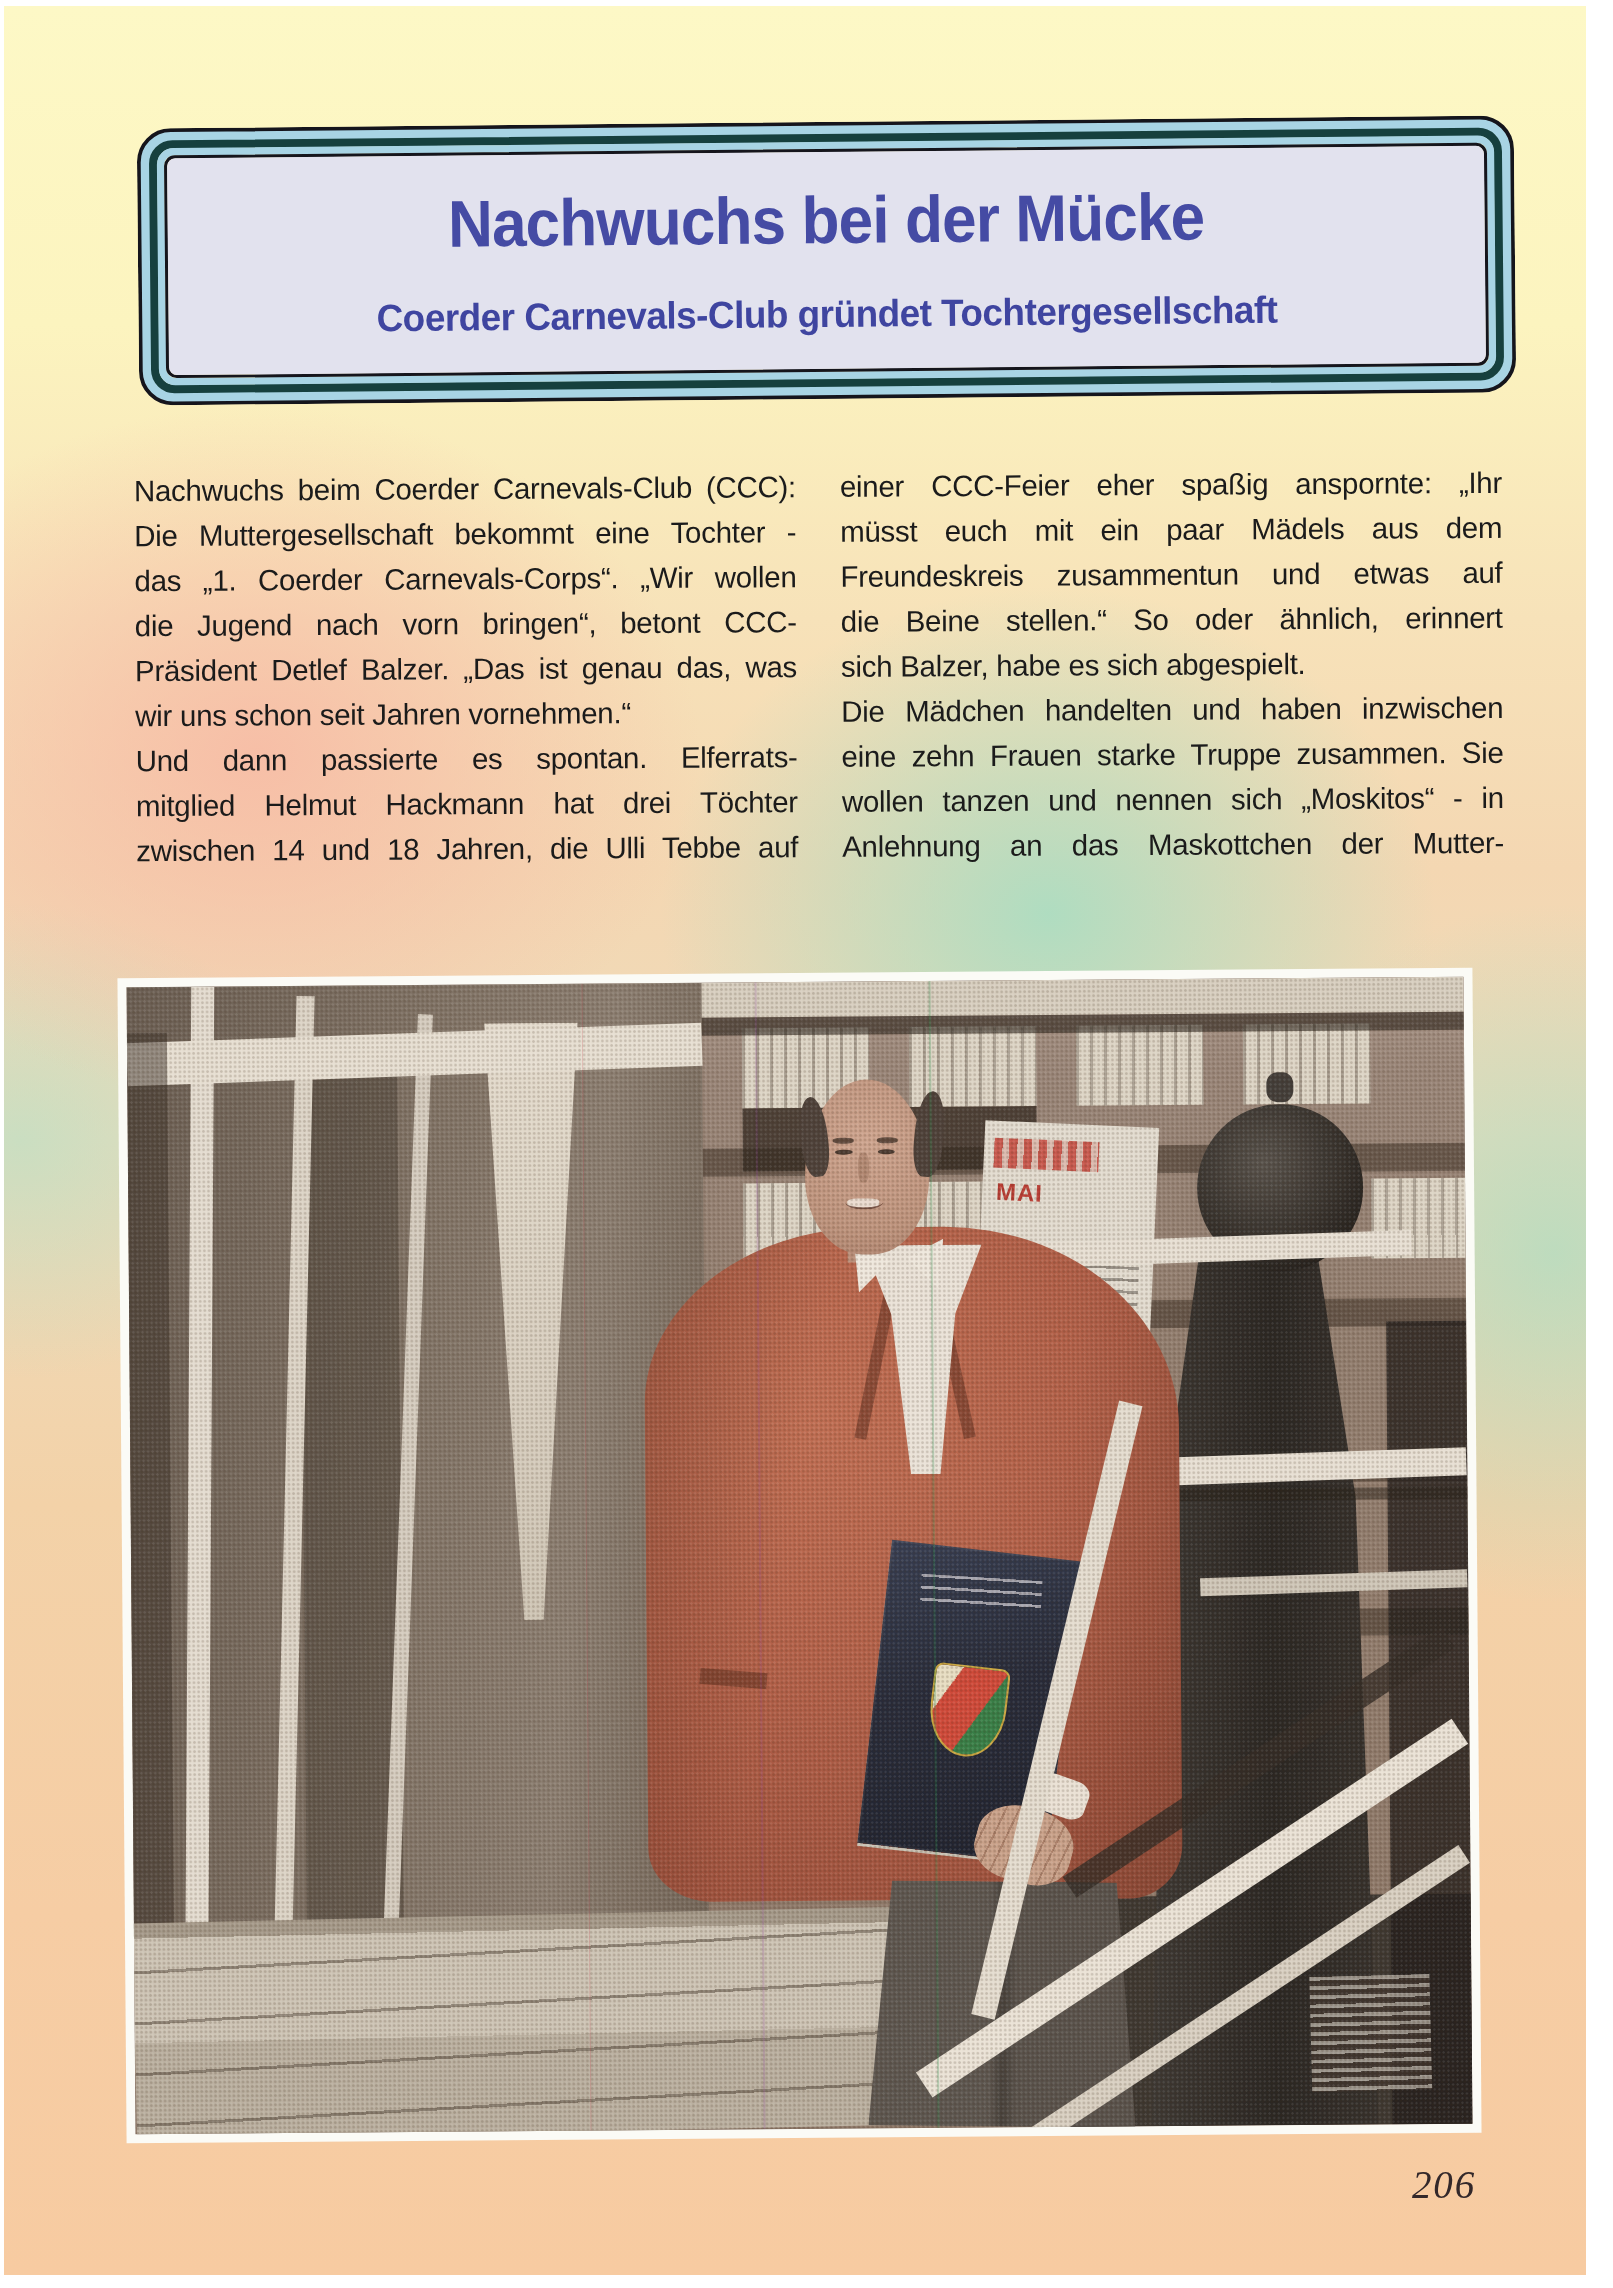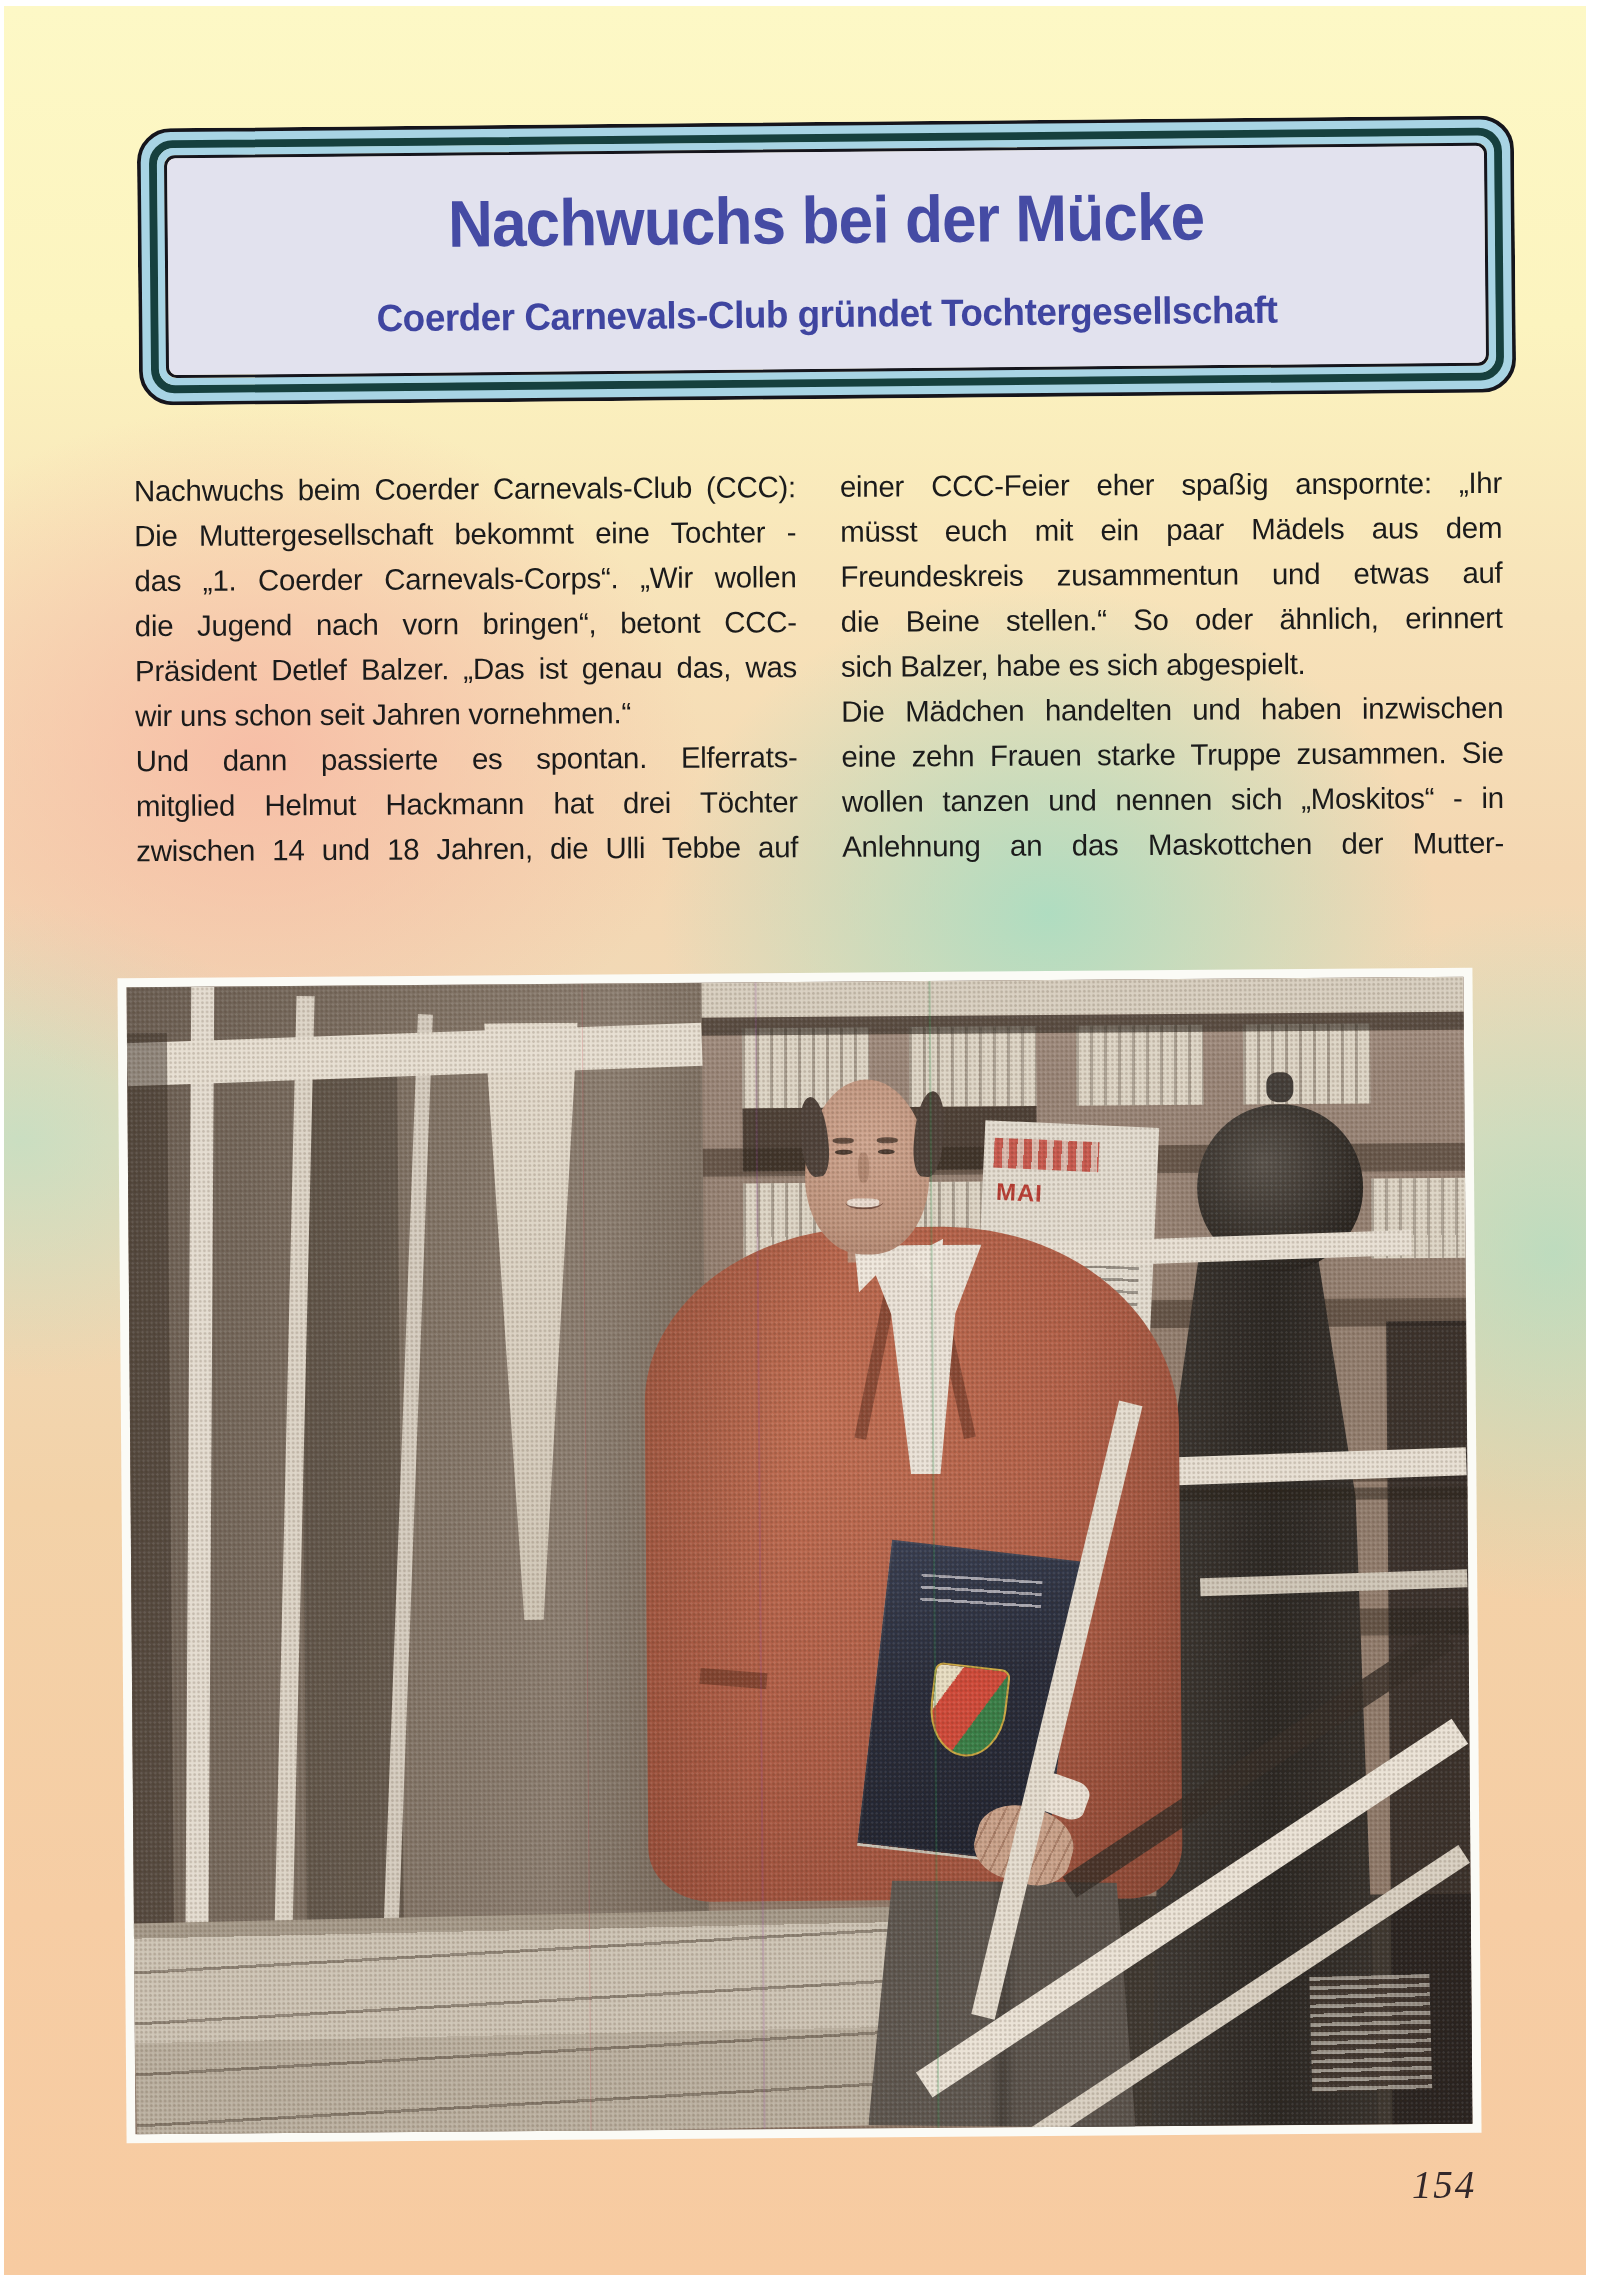--- a/index.html
+++ b/index.html
@@ -307,14 +307,14 @@
 
     <div class="scan-l1"></div>
     <div class="scan-l2"></div>
     <div class="scan-l3"></div>
     <div class="ph-dots"></div>
     <div class="ph-dots2"></div>
     <div class="ph-cast"></div>
   </div>
 </div>
 
-<div class="page-num">154</div>
+<div class="page-num">206</div>
 
 
 </body></html>

